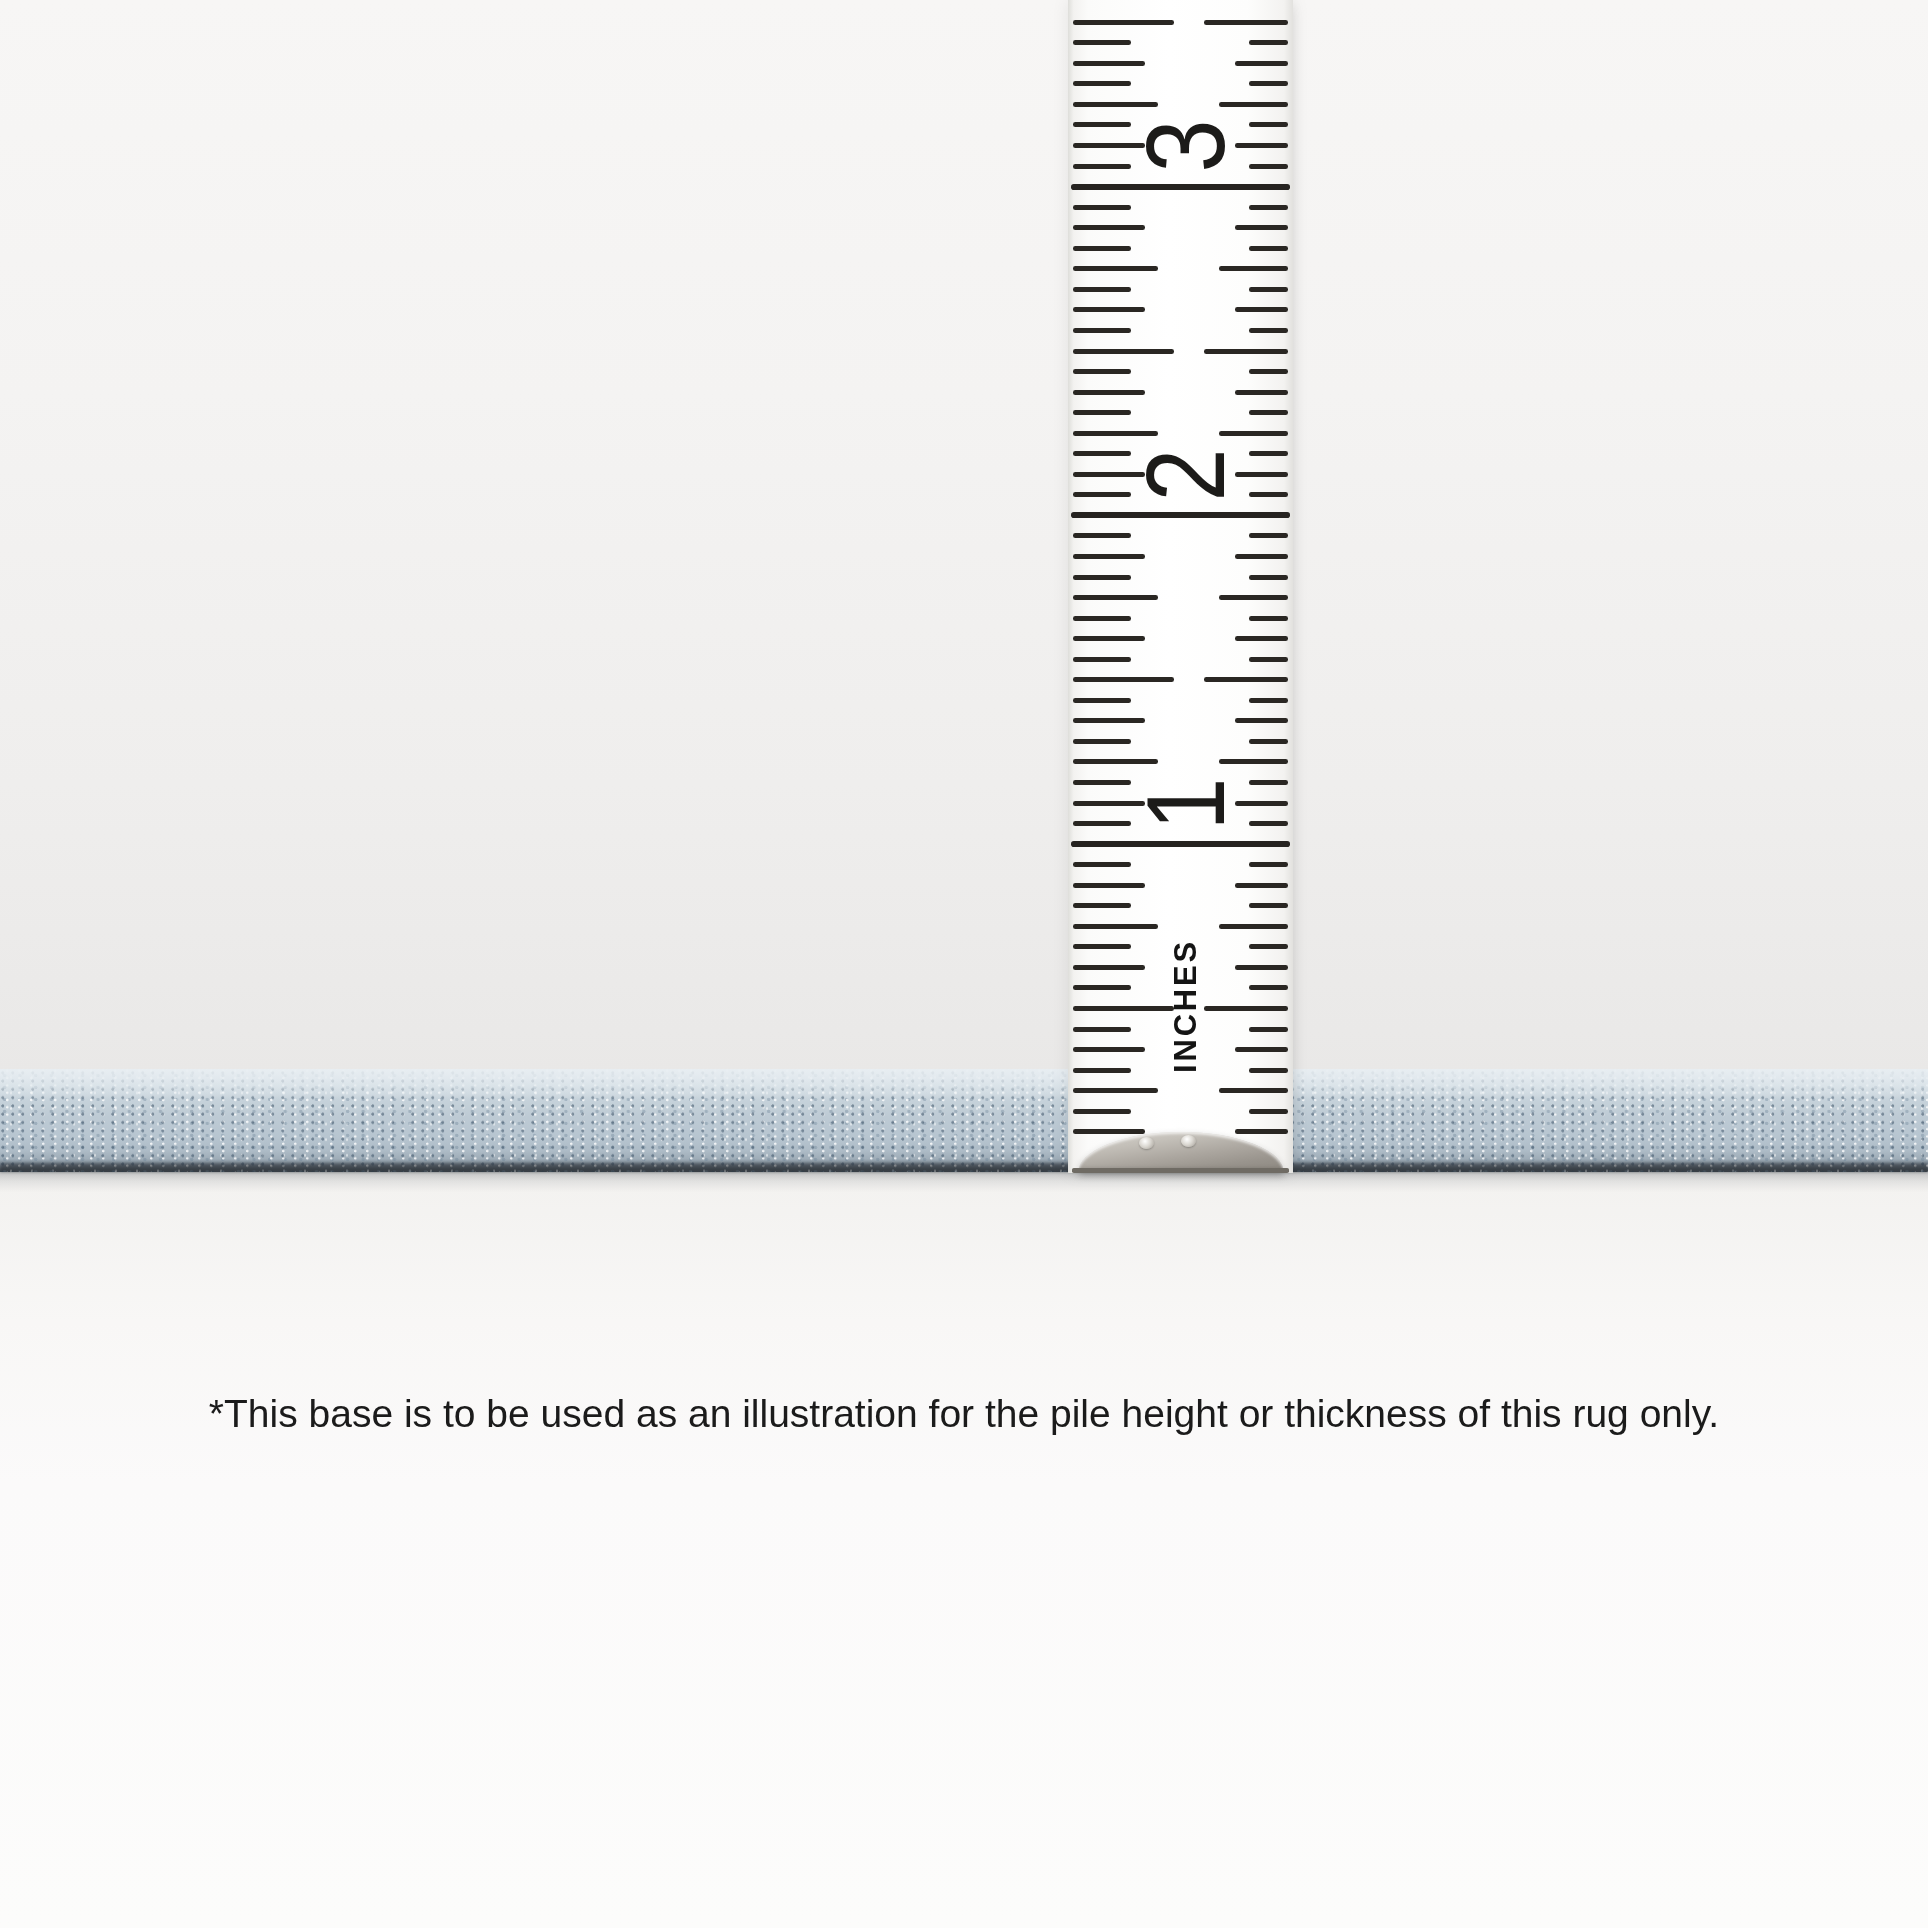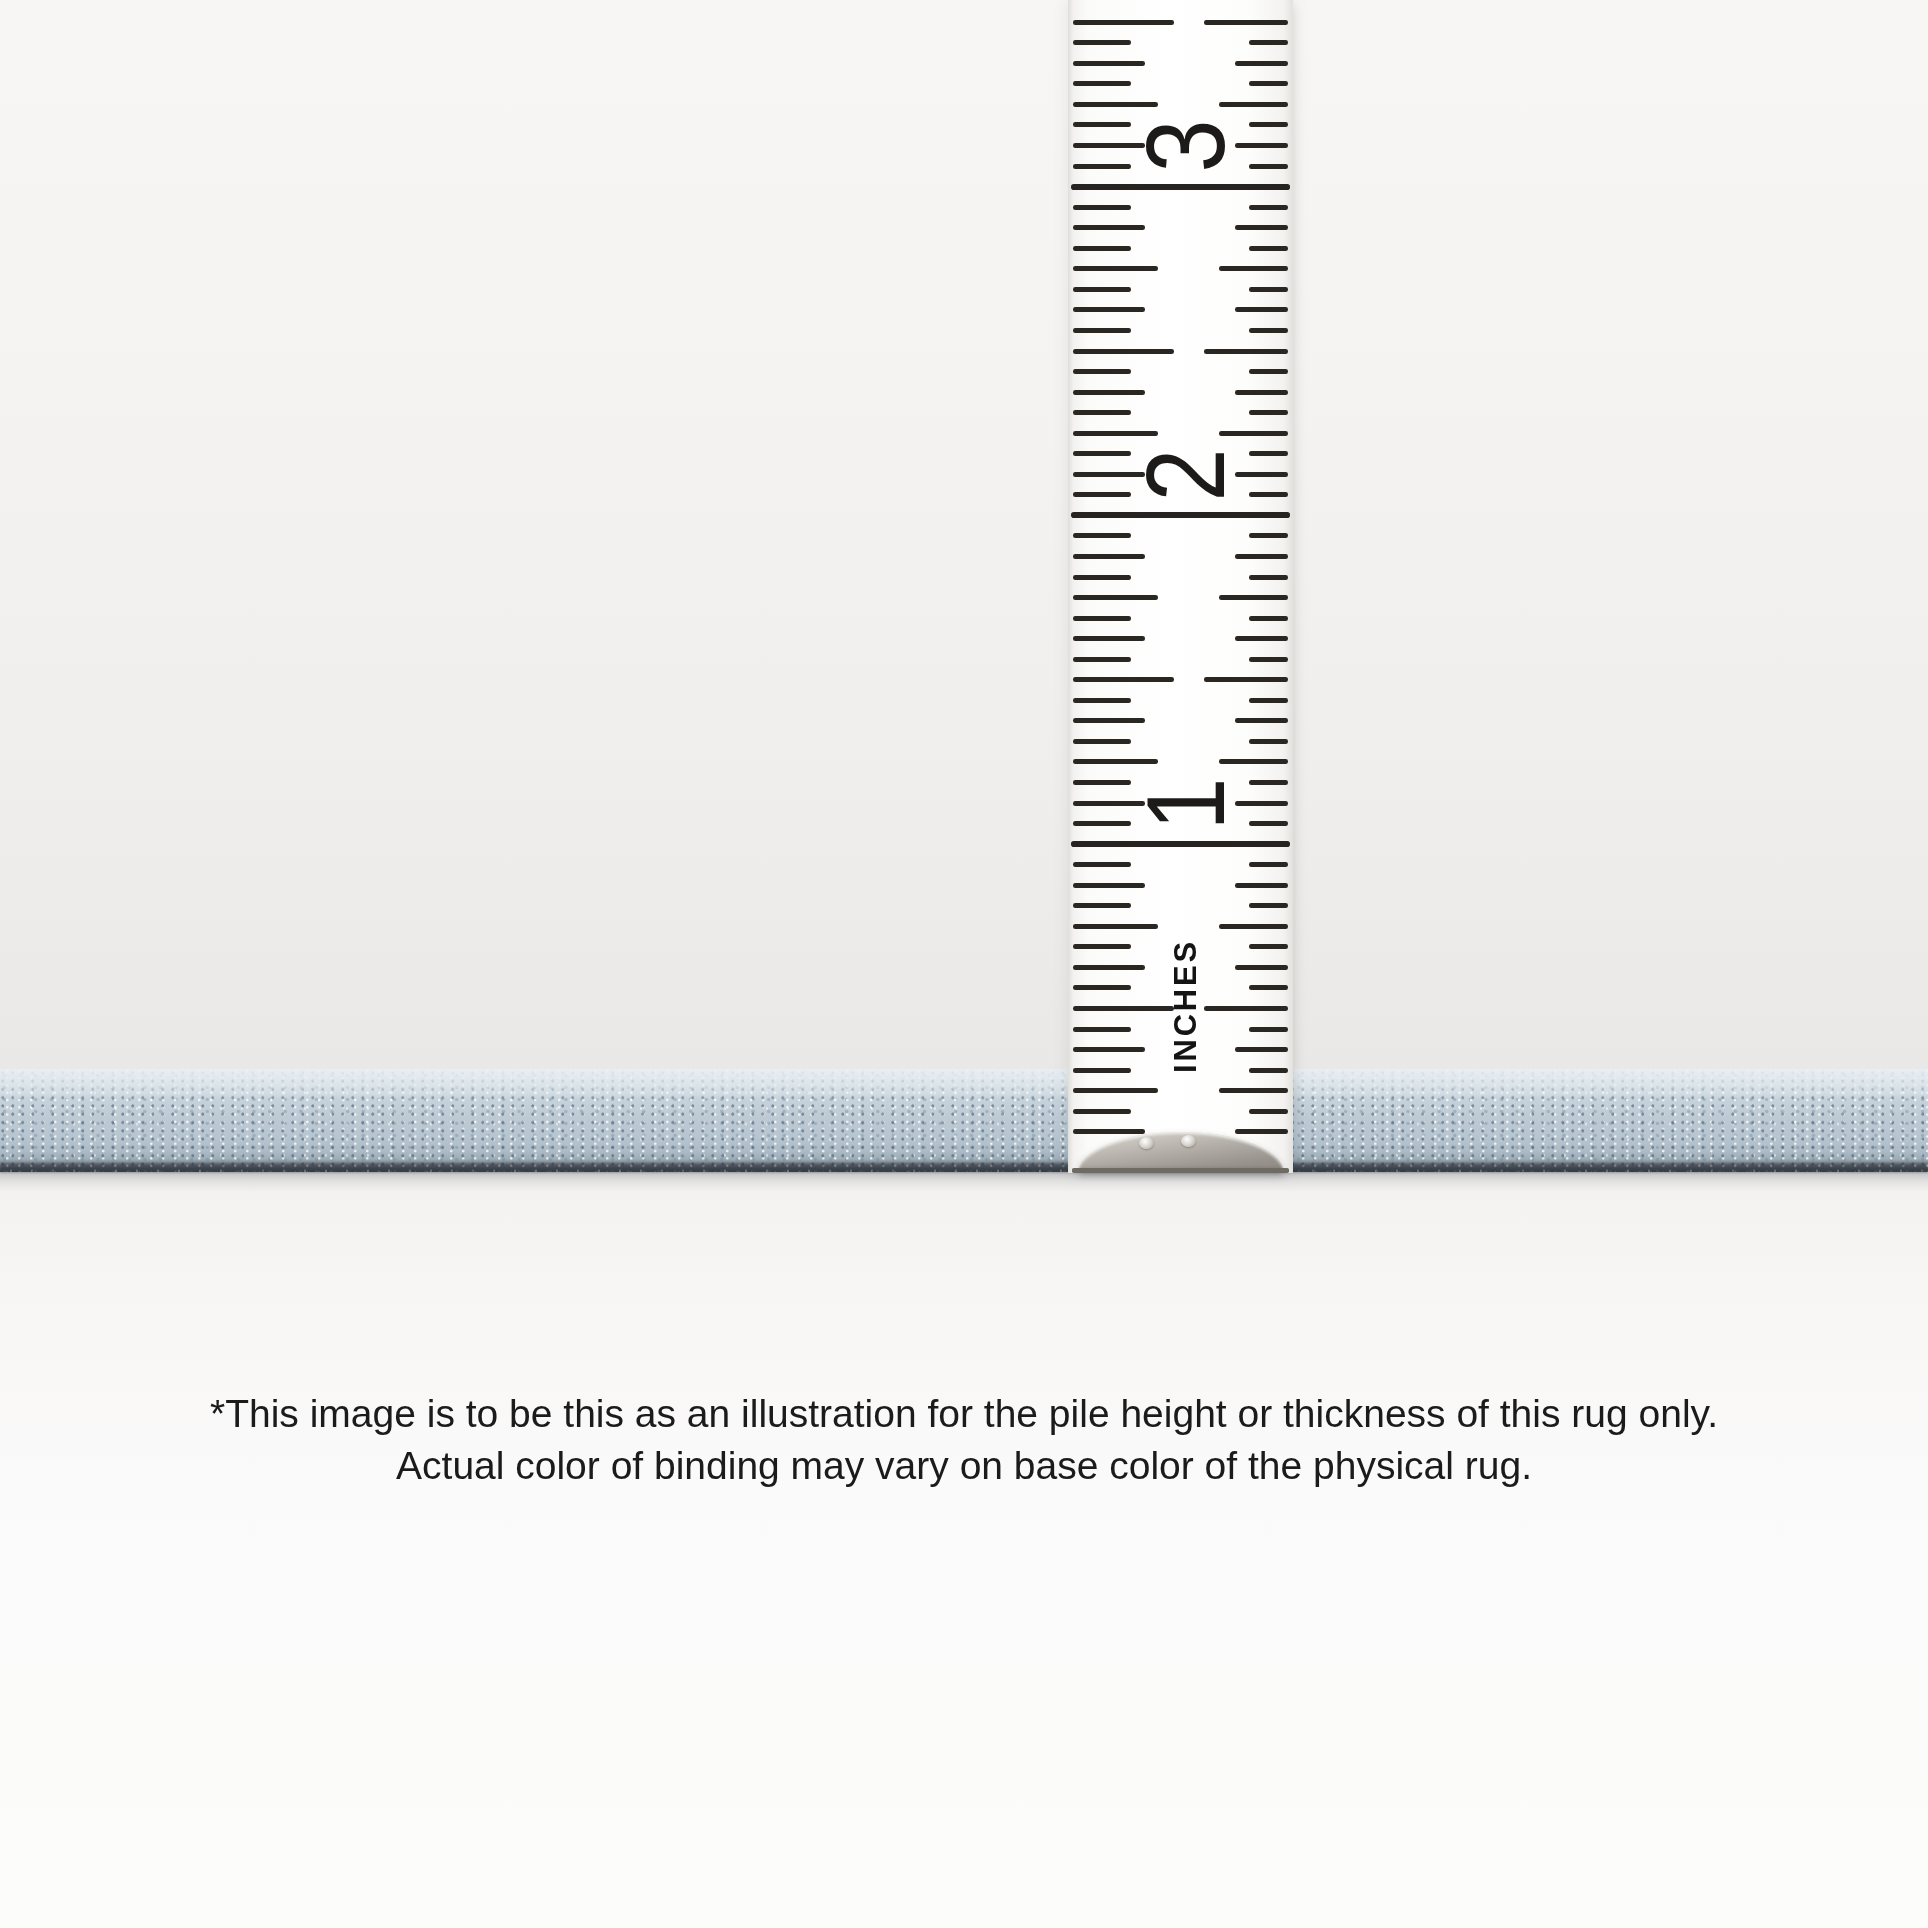--- a/index.html
+++ b/index.html
@@ -208,17 +208,16 @@
     <div class="end-clip">
       <span class="rivet rivet-1"></span>
       <span class="rivet rivet-2"></span>
     </div>
   <span class="inch-number" style="left: calc(50% + 5.5px); top: 146px;">3</span>
       <span class="inch-number" style="left: calc(50% + 5.5px); top: 475px;">2</span>
       <span class="inch-number" style="left: calc(50% + 5.5px); top: 804px;">1</span>
     </div>
 
   <div class="caption">
-    <span class="caption-line">*This image is to be this as an illustration for the pile height or thickness of this rug only.</span>
-    <span class="caption-line">Actual color of binding may vary on base color of the physical rug.</span>
+    <span class="caption-line">*This base is to be used as an illustration for the pile height or thickness of this rug only.</span>
   </div>
 </div>
 
 
 </body></html>

